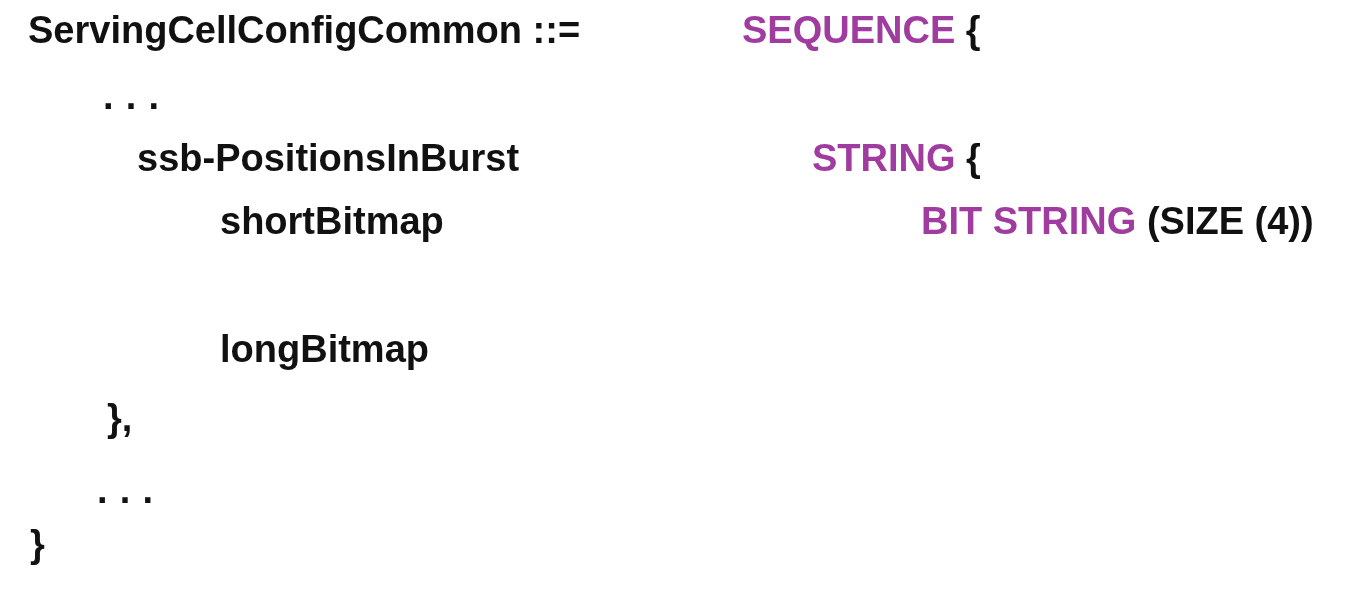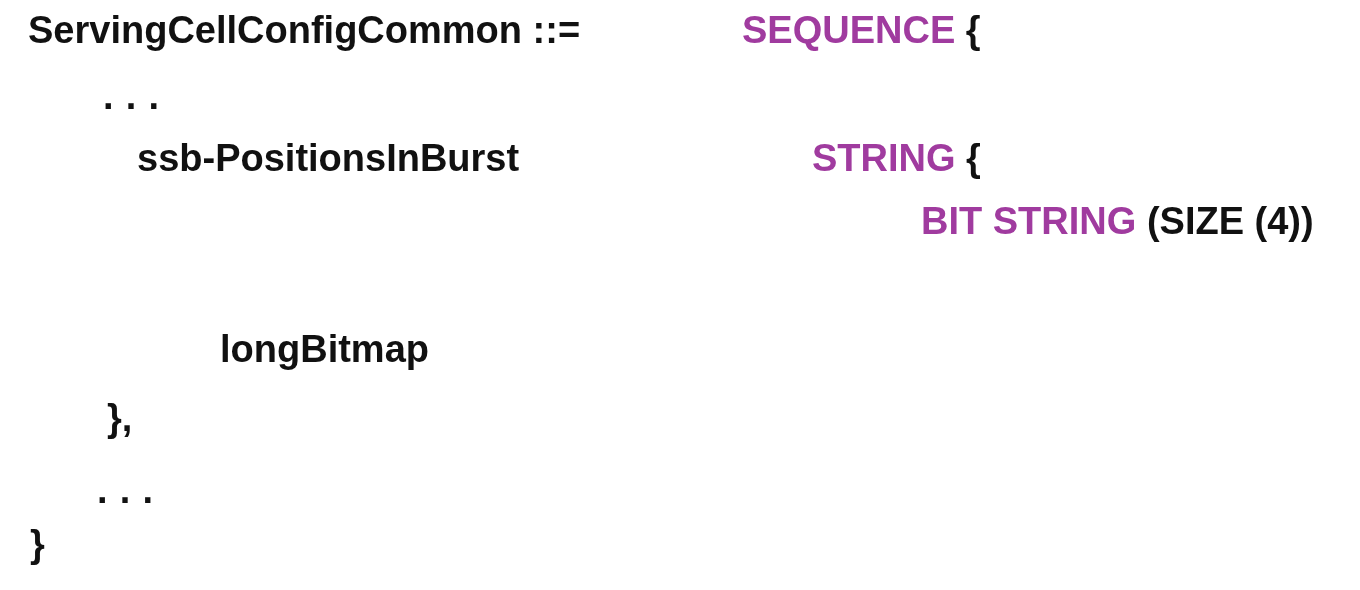--- a/index.html
+++ b/index.html
@@ -38,18 +38,18 @@
     letter-spacing: 0.32em;
   }
 </style>
 </head>
 <body>
 
 <div id="screen" style="--keyword-color: #A03B9F; --text-color: #111111; background: rgb(255, 255, 255);">
     <div class="code-line" style="top: 8px;"><span class="chunk" style="left: 28px;"><span class="part plain">ServingCellConfigCommon ::=</span></span><span class="chunk" style="left: 742px;"><span class="part keyword">SEQUENCE</span><span class="part plain"> {</span></span></div>
     <div class="code-line" style="top: 74px;"><span class="chunk" style="left: 103px;"><span class="part ellipsis">...</span></span></div>
     <div class="code-line" style="top: 136px;"><span class="chunk" style="left: 137px;"><span class="part plain">ssb-PositionsInBurst</span></span><span class="chunk" style="left: 812px;"><span class="part keyword">STRING</span><span class="part plain"> {</span></span></div>
-    <div class="code-line" style="top: 199px;"><span class="chunk" style="left: 921px;"><span class="part keyword">BIT STRING</span><span class="part plain"> (SIZE (4))</span></span></div>
+    <div class="code-line" style="top: 199px;"><span class="chunk" style="left: 220px;"><span class="part plain">shortBitmap</span></span><span class="chunk" style="left: 921px;"><span class="part keyword">BIT STRING</span><span class="part plain"> (SIZE (4))</span></span></div>
     <div class="code-line" style="top: 327px;"><span class="chunk" style="left: 220px; text-align: center;"><span class="part plain">longBitmap</span></span></div>
     <div class="code-line" style="top: 396px;"><span class="chunk" style="left: 107px;"><span class="part plain">},</span></span></div>
     <div class="code-line" style="top: 468px;"><span class="chunk" style="left: 97px;"><span class="part ellipsis">...</span></span></div>
     <div class="code-line" style="top: 522px;"><span class="chunk" style="left: 30px;"><span class="part plain">}</span></span></div>
   </div>
 
 </body></html>

